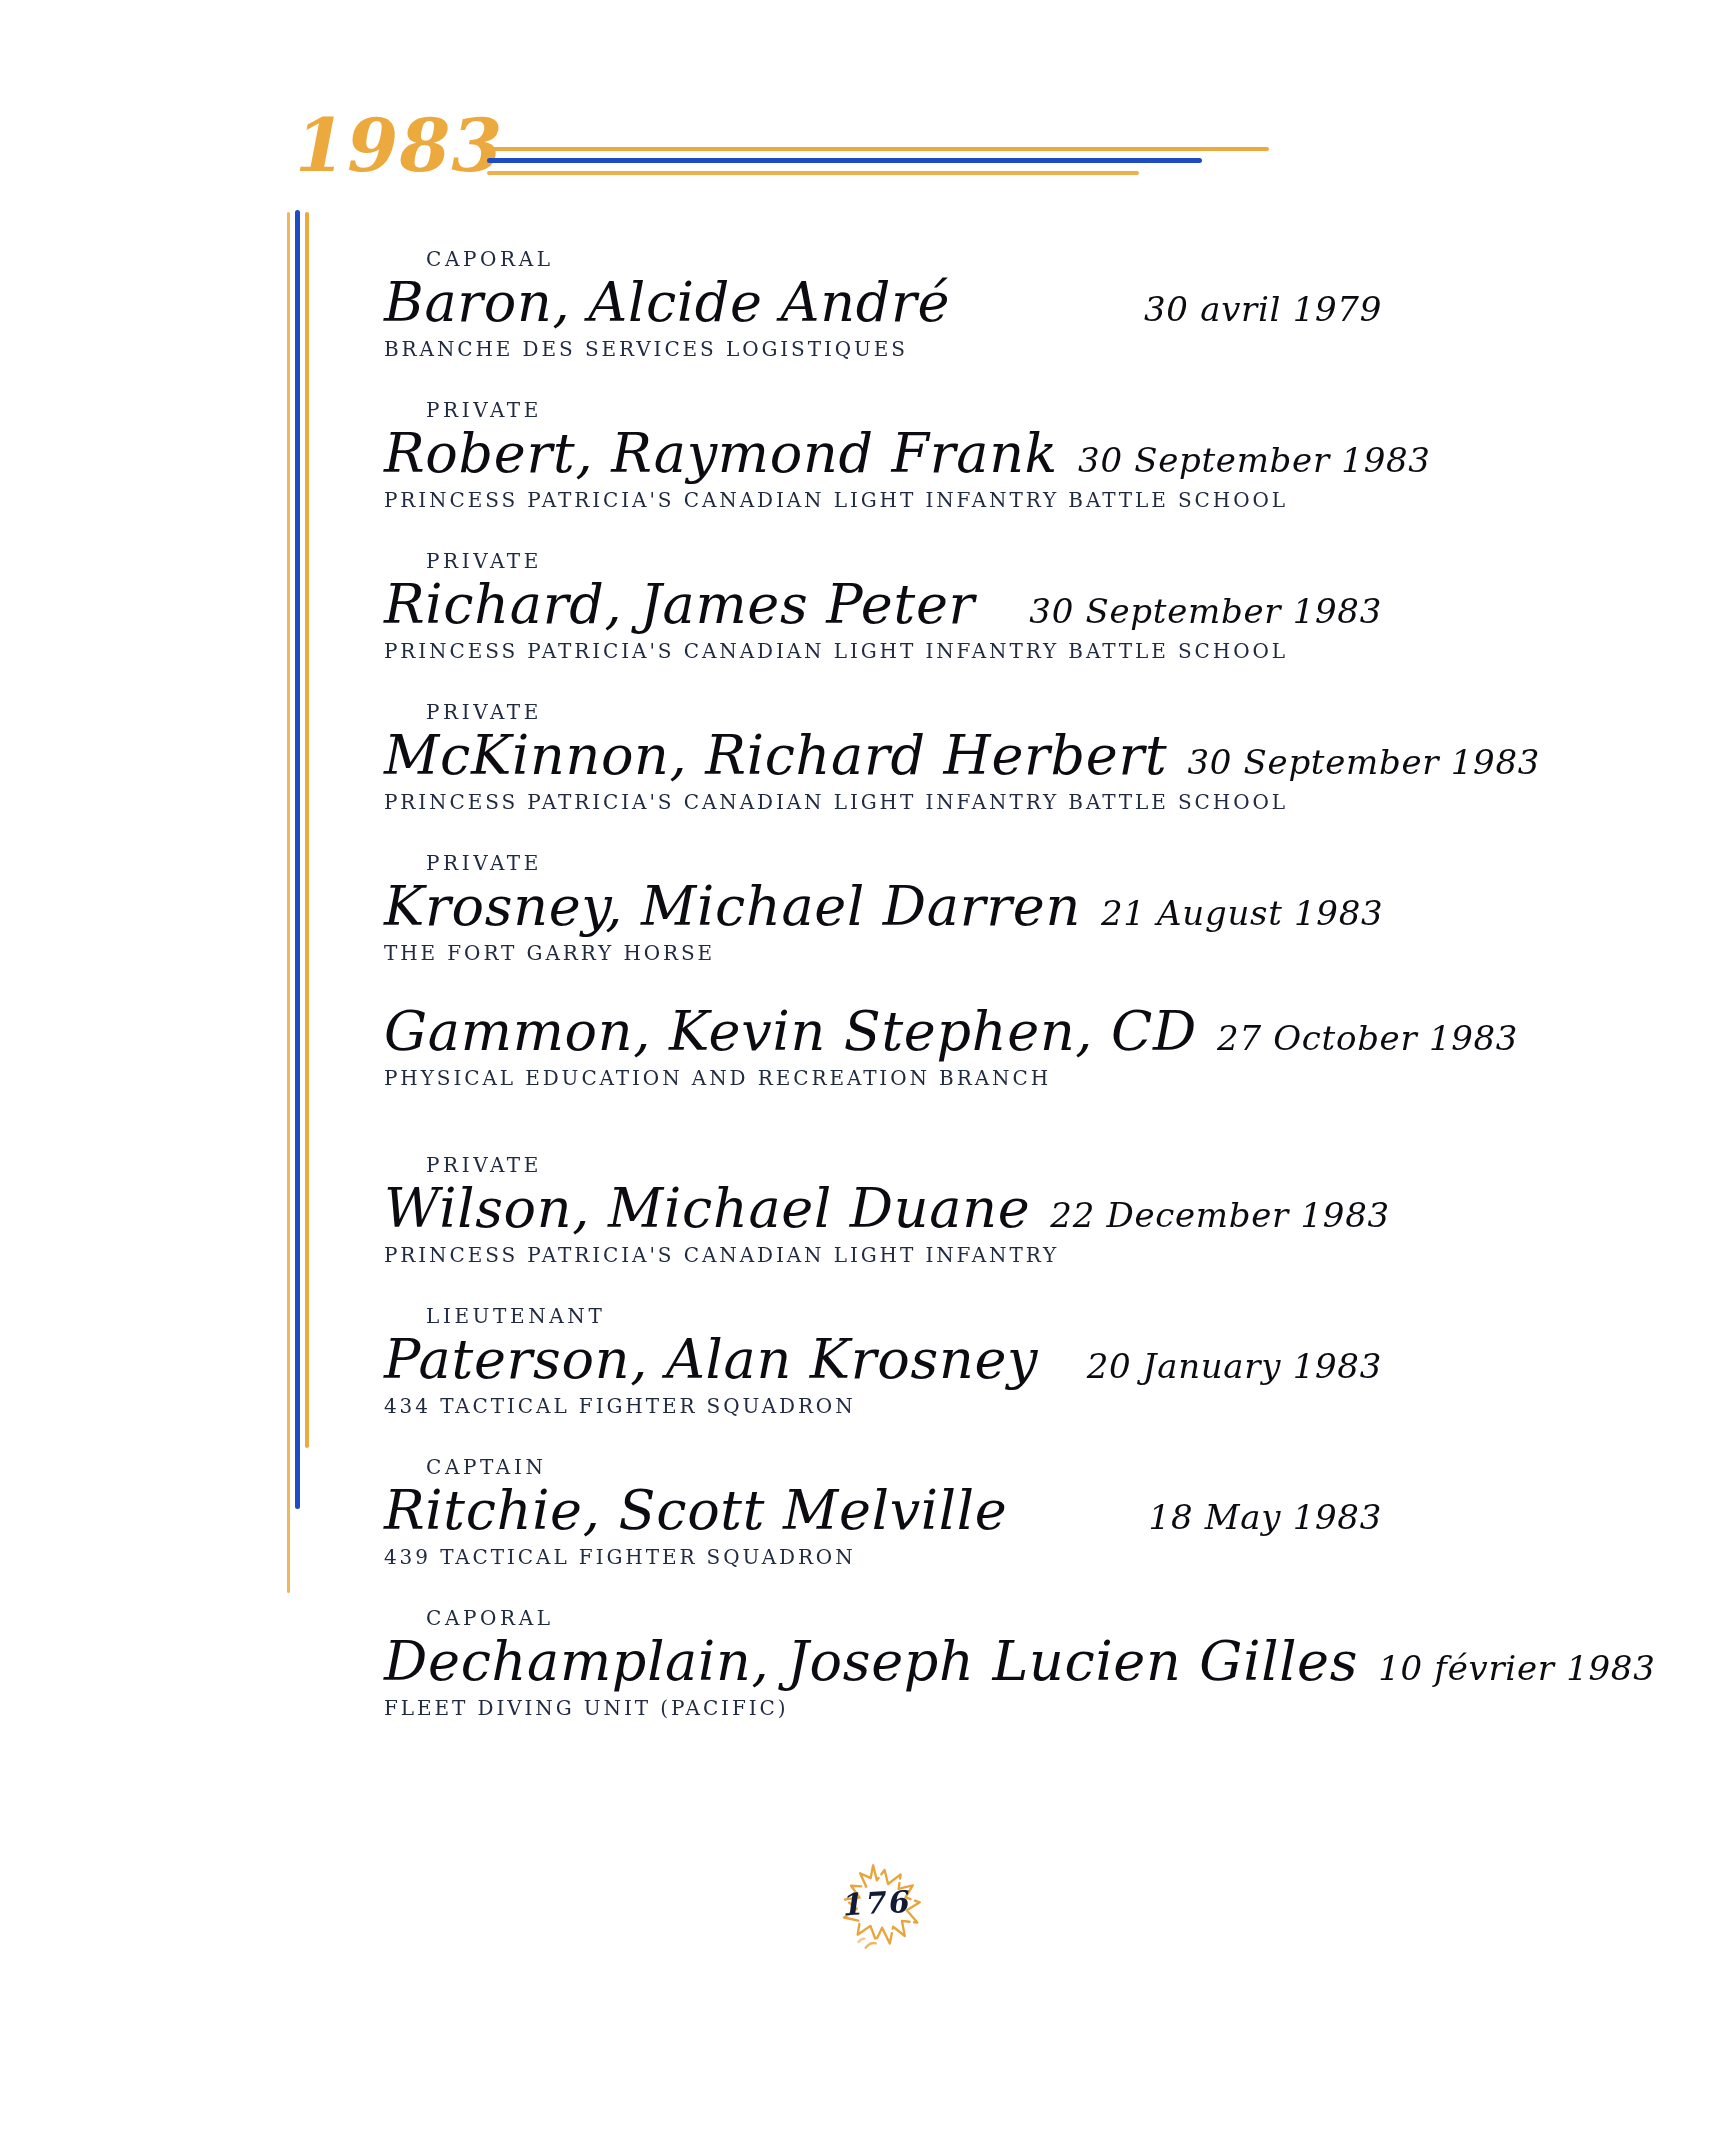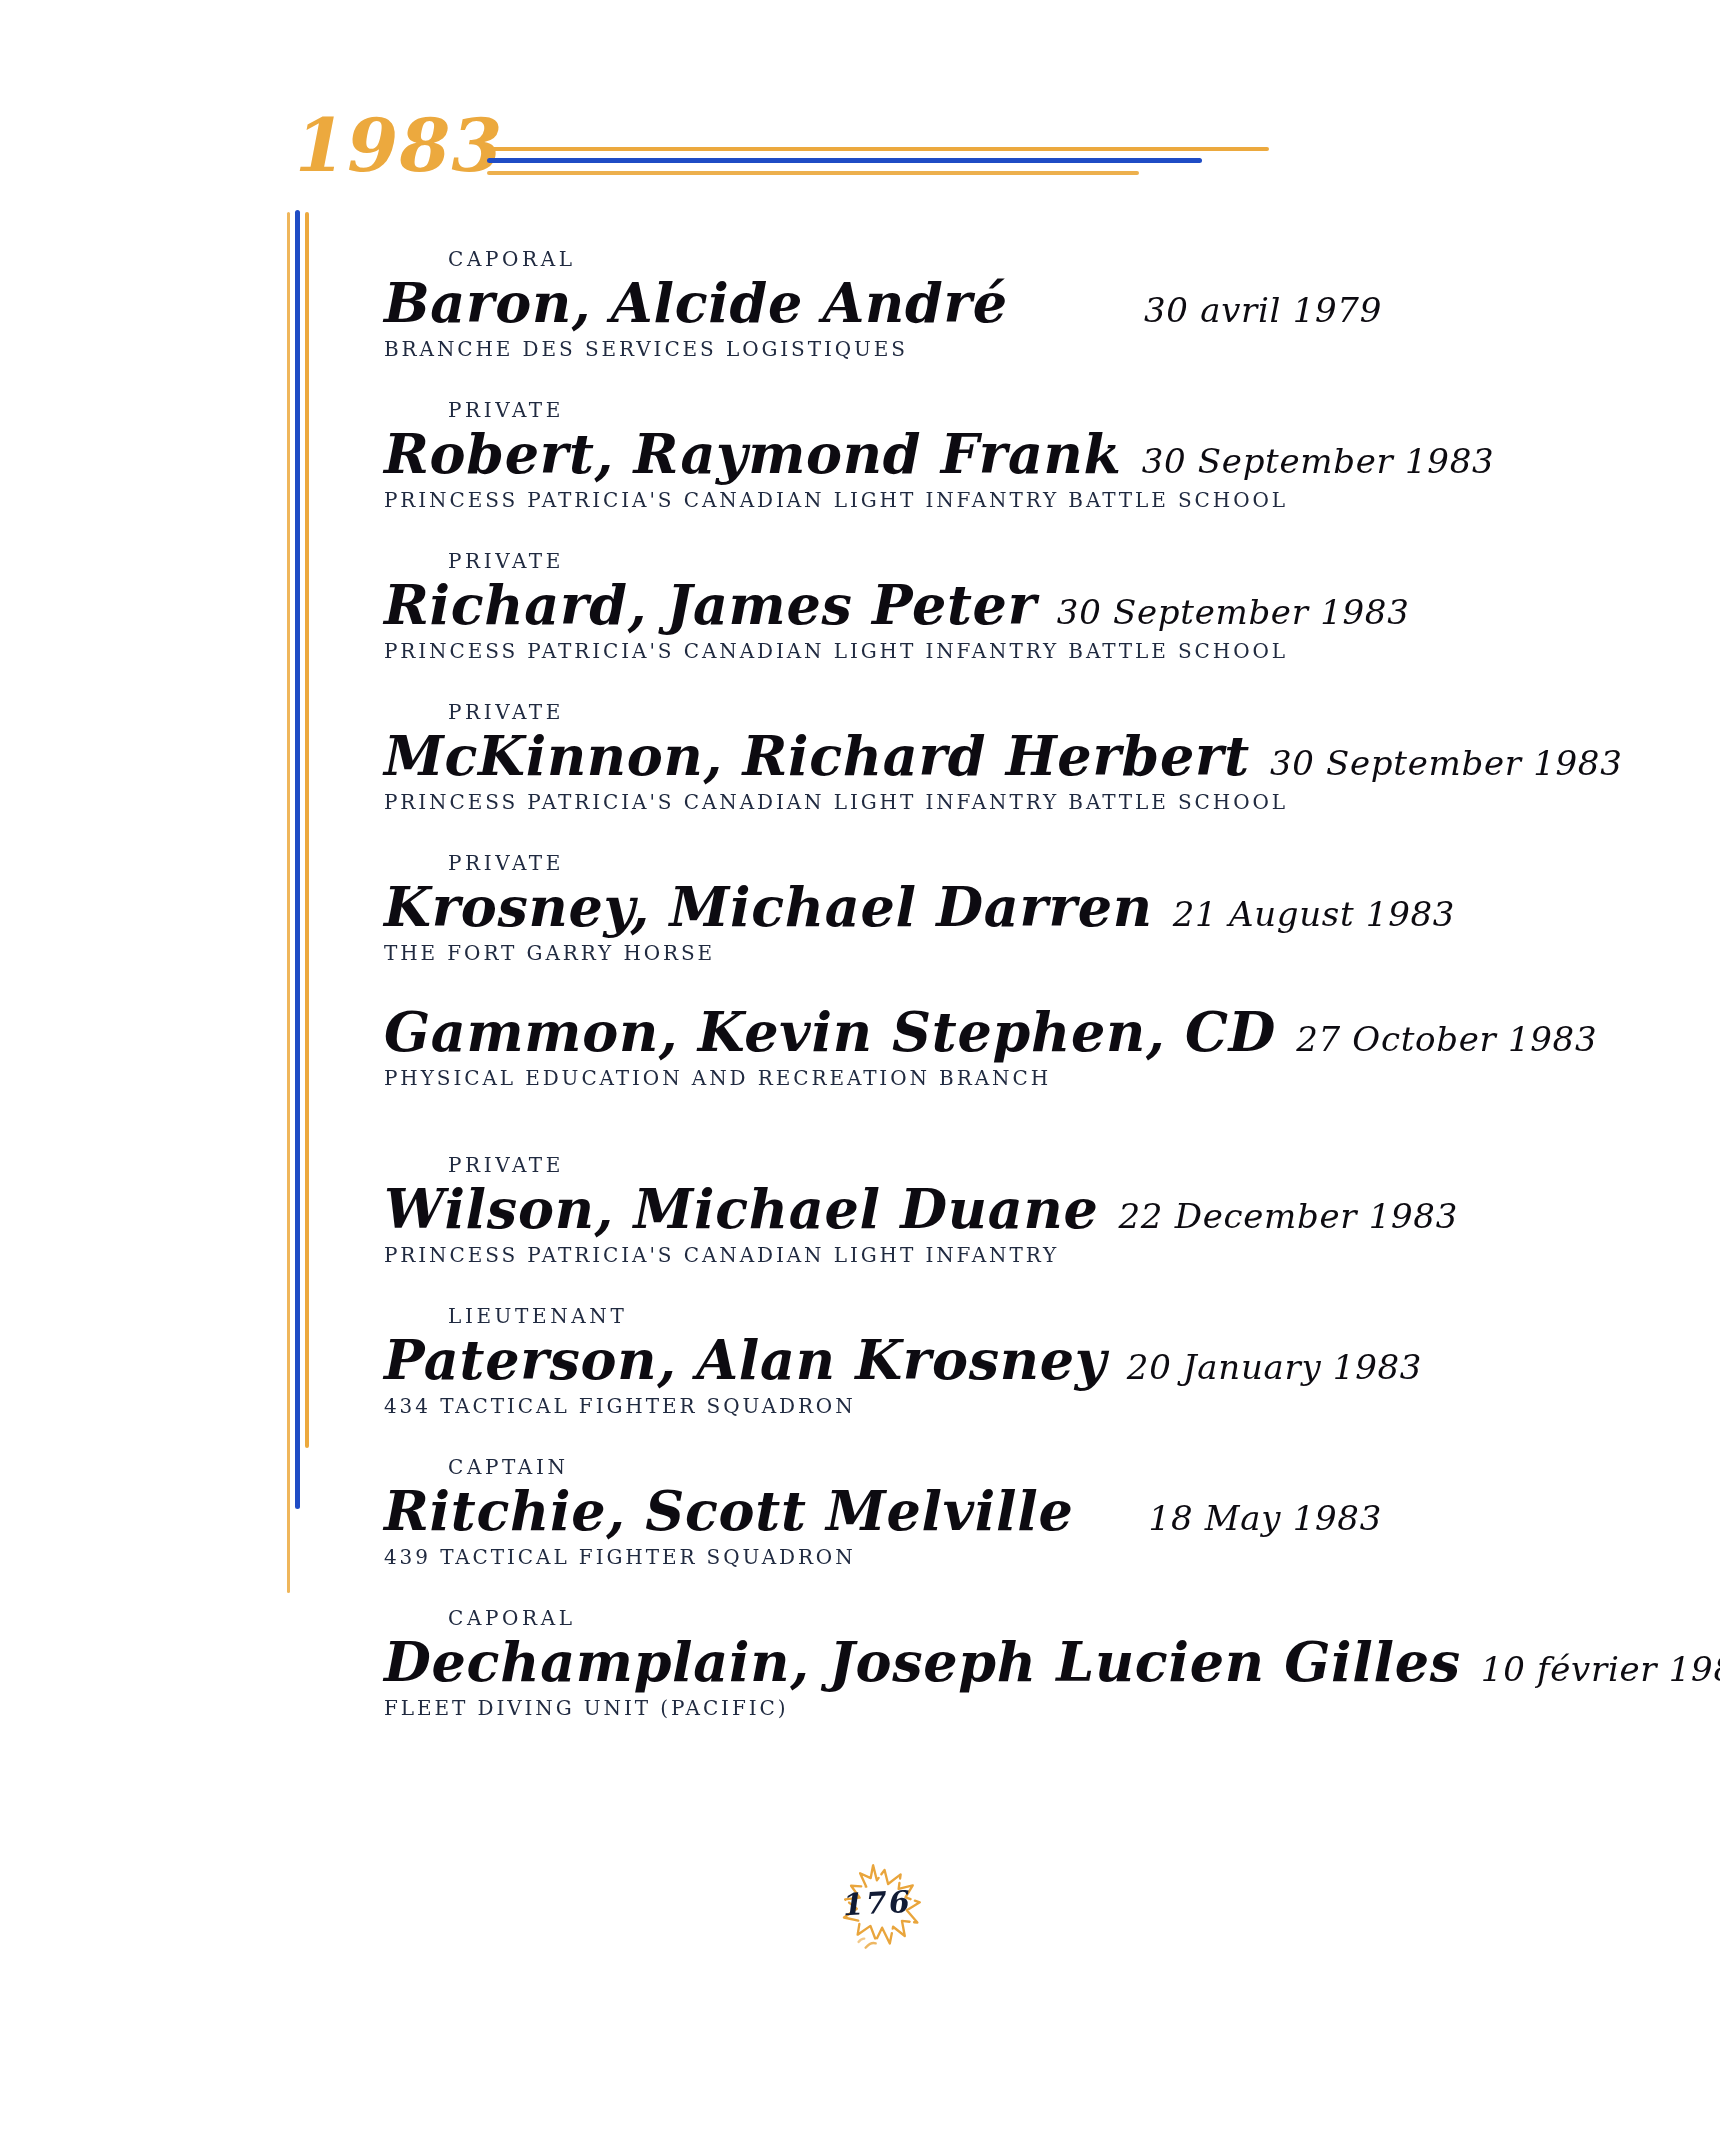--- a/index.html
+++ b/index.html
@@ -35,32 +35,32 @@
   .vrule.gold-right{left:305px;top:212px;width:3.6px;height:1236px;background:var(--gold);}
   
   .entries{
     position:absolute;left:384px;top:237px;width:998px;
   }
   .entry{
     height:151px;
     padding-top:8.6px;
   }
   .entry .rank{
-    margin-left:64px;
+    margin-left:42px;
     font-size:20px;line-height:26px;
     letter-spacing:3.6px;
     color:var(--caps-ink);
     font-weight:500;
   }
   .entry .name-row{
     display:flex;justify-content:space-between;align-items:baseline;gap:20px;
   }
   .entry .name{
     font-size:54px;line-height:1.16;
-    font-style:italic;font-weight:700;
+    font-style:italic;font-weight:400;
     color:var(--ink);
     letter-spacing:0.7px;
     white-space:nowrap;
   }
   .entry .date{
     font-size:34px;line-height:1.1;
     font-style:italic;font-weight:500;
     color:var(--ink);
     white-space:nowrap;
     letter-spacing:0.7px;

